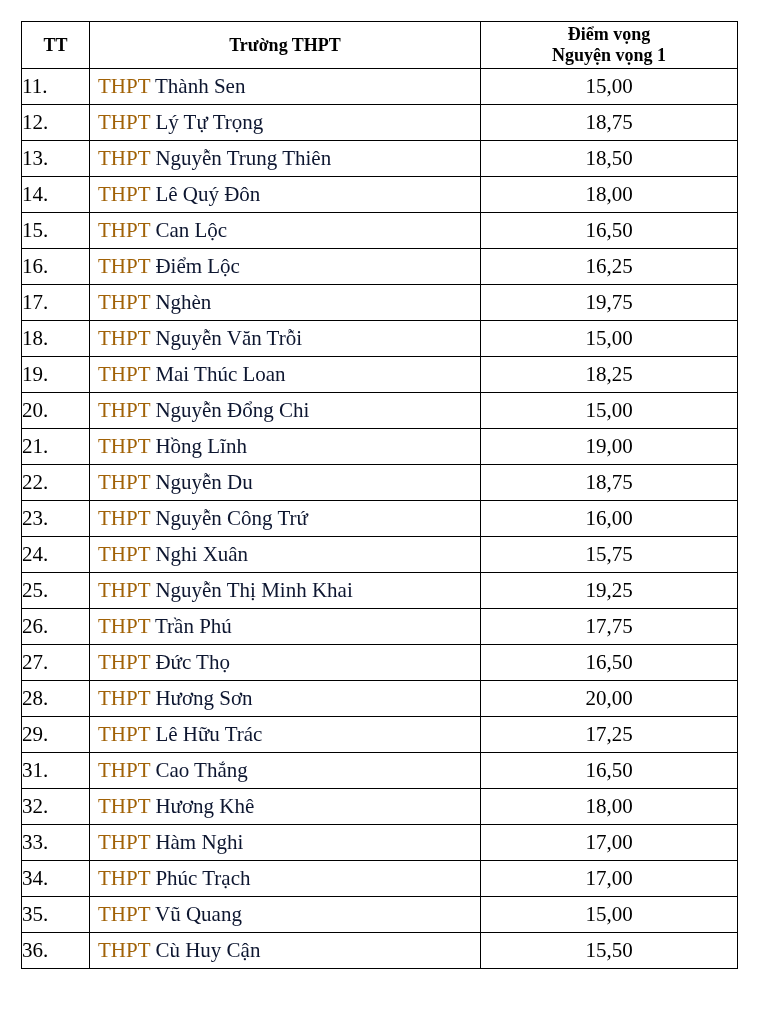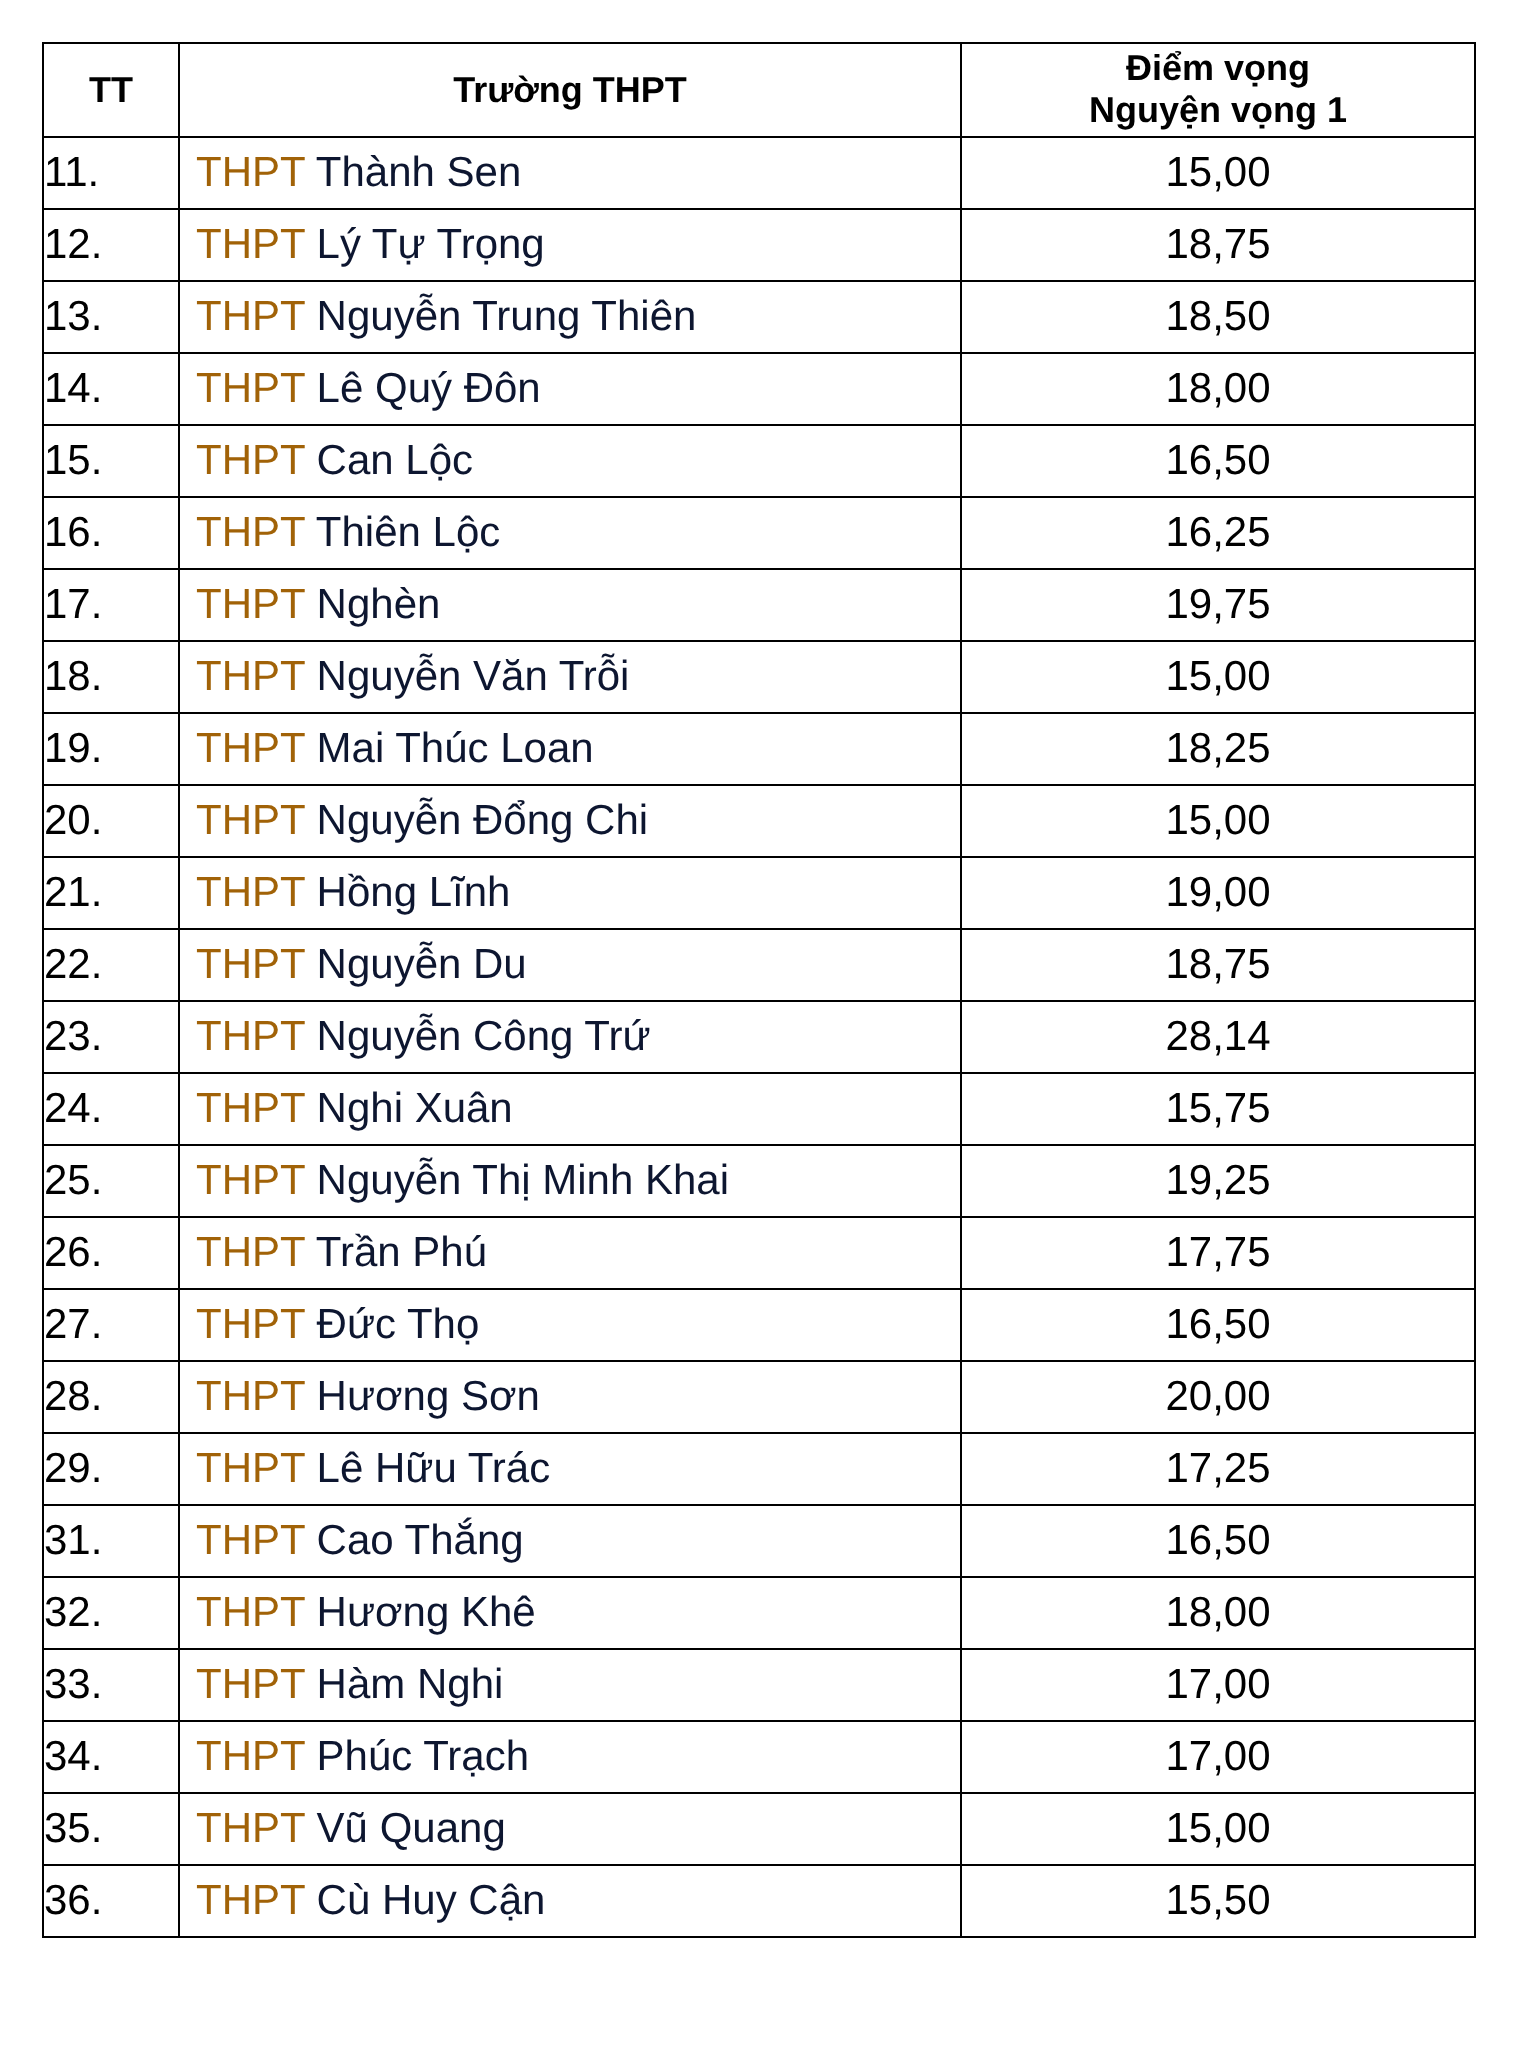--- a/index.html
+++ b/index.html
@@ -1,20 +1,20 @@
 <!DOCTYPE html>
 <html><head>
 <meta charset="utf-8">
 <style>
   html, body { margin: 0; padding: 0; background: #ffffff; }
   body { width: 760px; height: 1030px; position: relative; overflow: hidden; }
   .tbl {
     position: absolute; left: 21px; top: 21px;
     border-collapse: collapse;
-    font-family: Liberation Sans, sans-serif;
+    font-family: Liberation Serif, serif;
     color: #000;
   }
   .tbl td, .tbl th { border: 1.4px solid #000; padding: 0; }
   .tbl th {
     font-weight: bold; font-size: 18px; line-height: 21px; height: 46px;
     text-align: center; vertical-align: middle;
   }
   .c-tt { width: 67px; }
   .c-name { width: 390px; }
   .c-score { width: 256px; }
@@ -60,21 +60,21 @@
         <td class="name"><span class="prefix">THPT</span> <span class="school">Lê Quý Đôn</span></td>
         <td class="score">18,00</td>
       </tr>
       <tr>
         <td class="tt">15.</td>
         <td class="name"><span class="prefix">THPT</span> <span class="school">Can Lộc</span></td>
         <td class="score">16,50</td>
       </tr>
       <tr>
         <td class="tt">16.</td>
-        <td class="name"><span class="prefix">THPT</span> <span class="school">Thiên Lộc</span></td>
+        <td class="name"><span class="prefix">THPT</span> <span class="school">Điểm Lộc</span></td>
         <td class="score">16,25</td>
       </tr>
       <tr>
         <td class="tt">17.</td>
         <td class="name"><span class="prefix">THPT</span> <span class="school">Nghèn</span></td>
         <td class="score">19,75</td>
       </tr>
       <tr>
         <td class="tt">18.</td>
         <td class="name"><span class="prefix">THPT</span> <span class="school">Nguyễn Văn Trỗi</span></td>
@@ -96,21 +96,21 @@
         <td class="score">19,00</td>
       </tr>
       <tr>
         <td class="tt">22.</td>
         <td class="name"><span class="prefix">THPT</span> <span class="school">Nguyễn Du</span></td>
         <td class="score">18,75</td>
       </tr>
       <tr>
         <td class="tt">23.</td>
         <td class="name"><span class="prefix">THPT</span> <span class="school">Nguyễn Công Trứ</span></td>
-        <td class="score">28,14</td>
+        <td class="score">16,00</td>
       </tr>
       <tr>
         <td class="tt">24.</td>
         <td class="name"><span class="prefix">THPT</span> <span class="school">Nghi Xuân</span></td>
         <td class="score">15,75</td>
       </tr>
       <tr>
         <td class="tt">25.</td>
         <td class="name"><span class="prefix">THPT</span> <span class="school">Nguyễn Thị Minh Khai</span></td>
         <td class="score">19,25</td>

